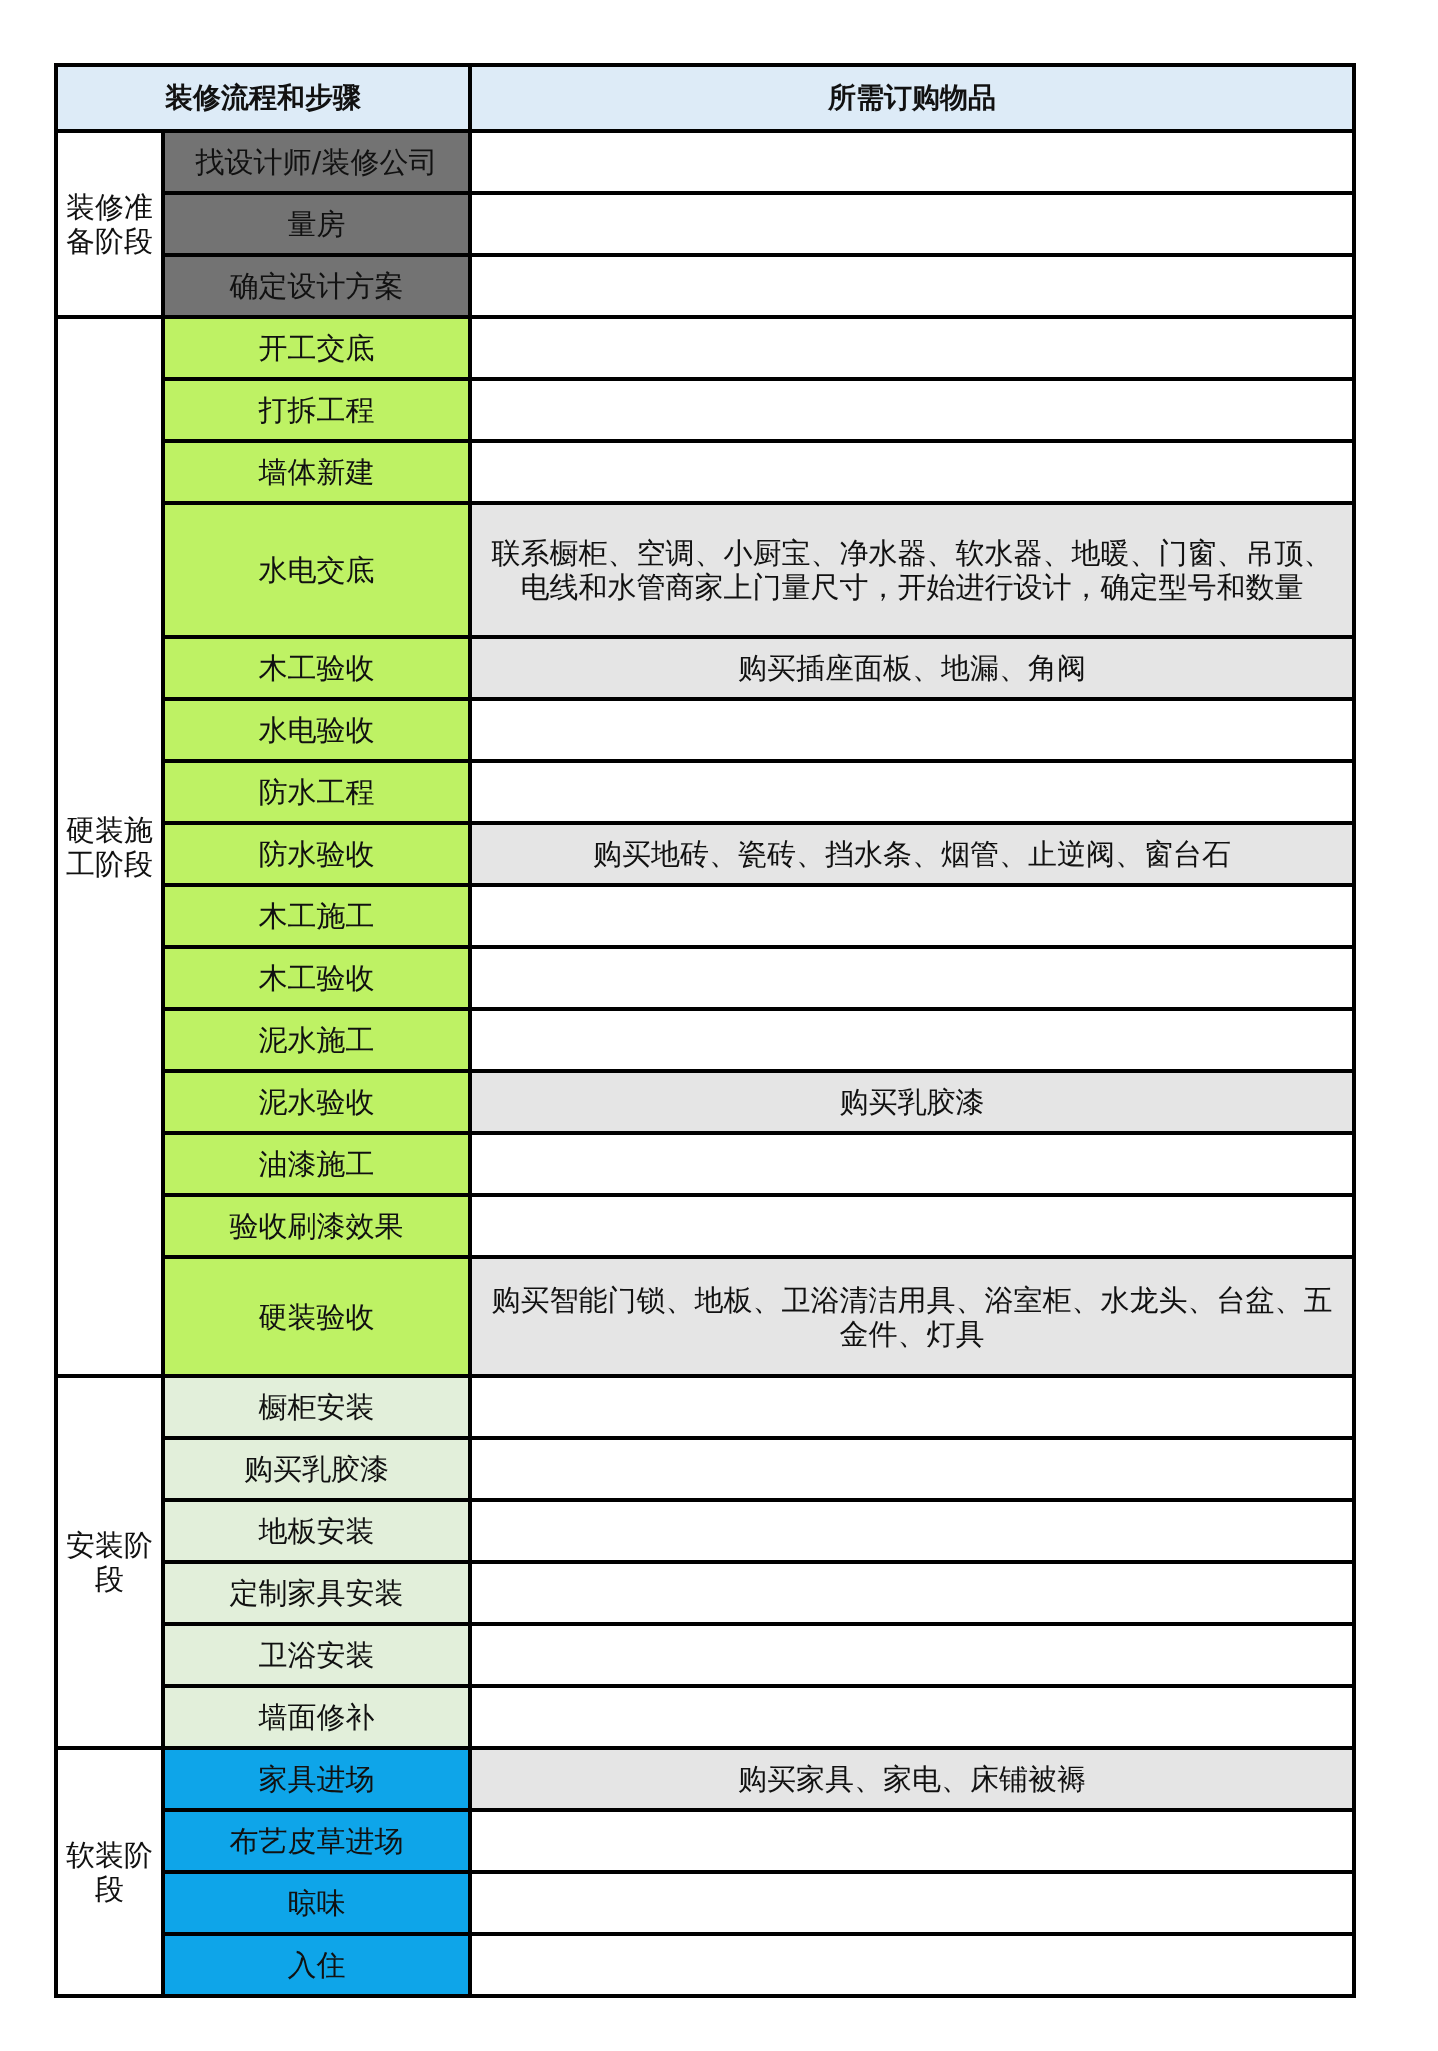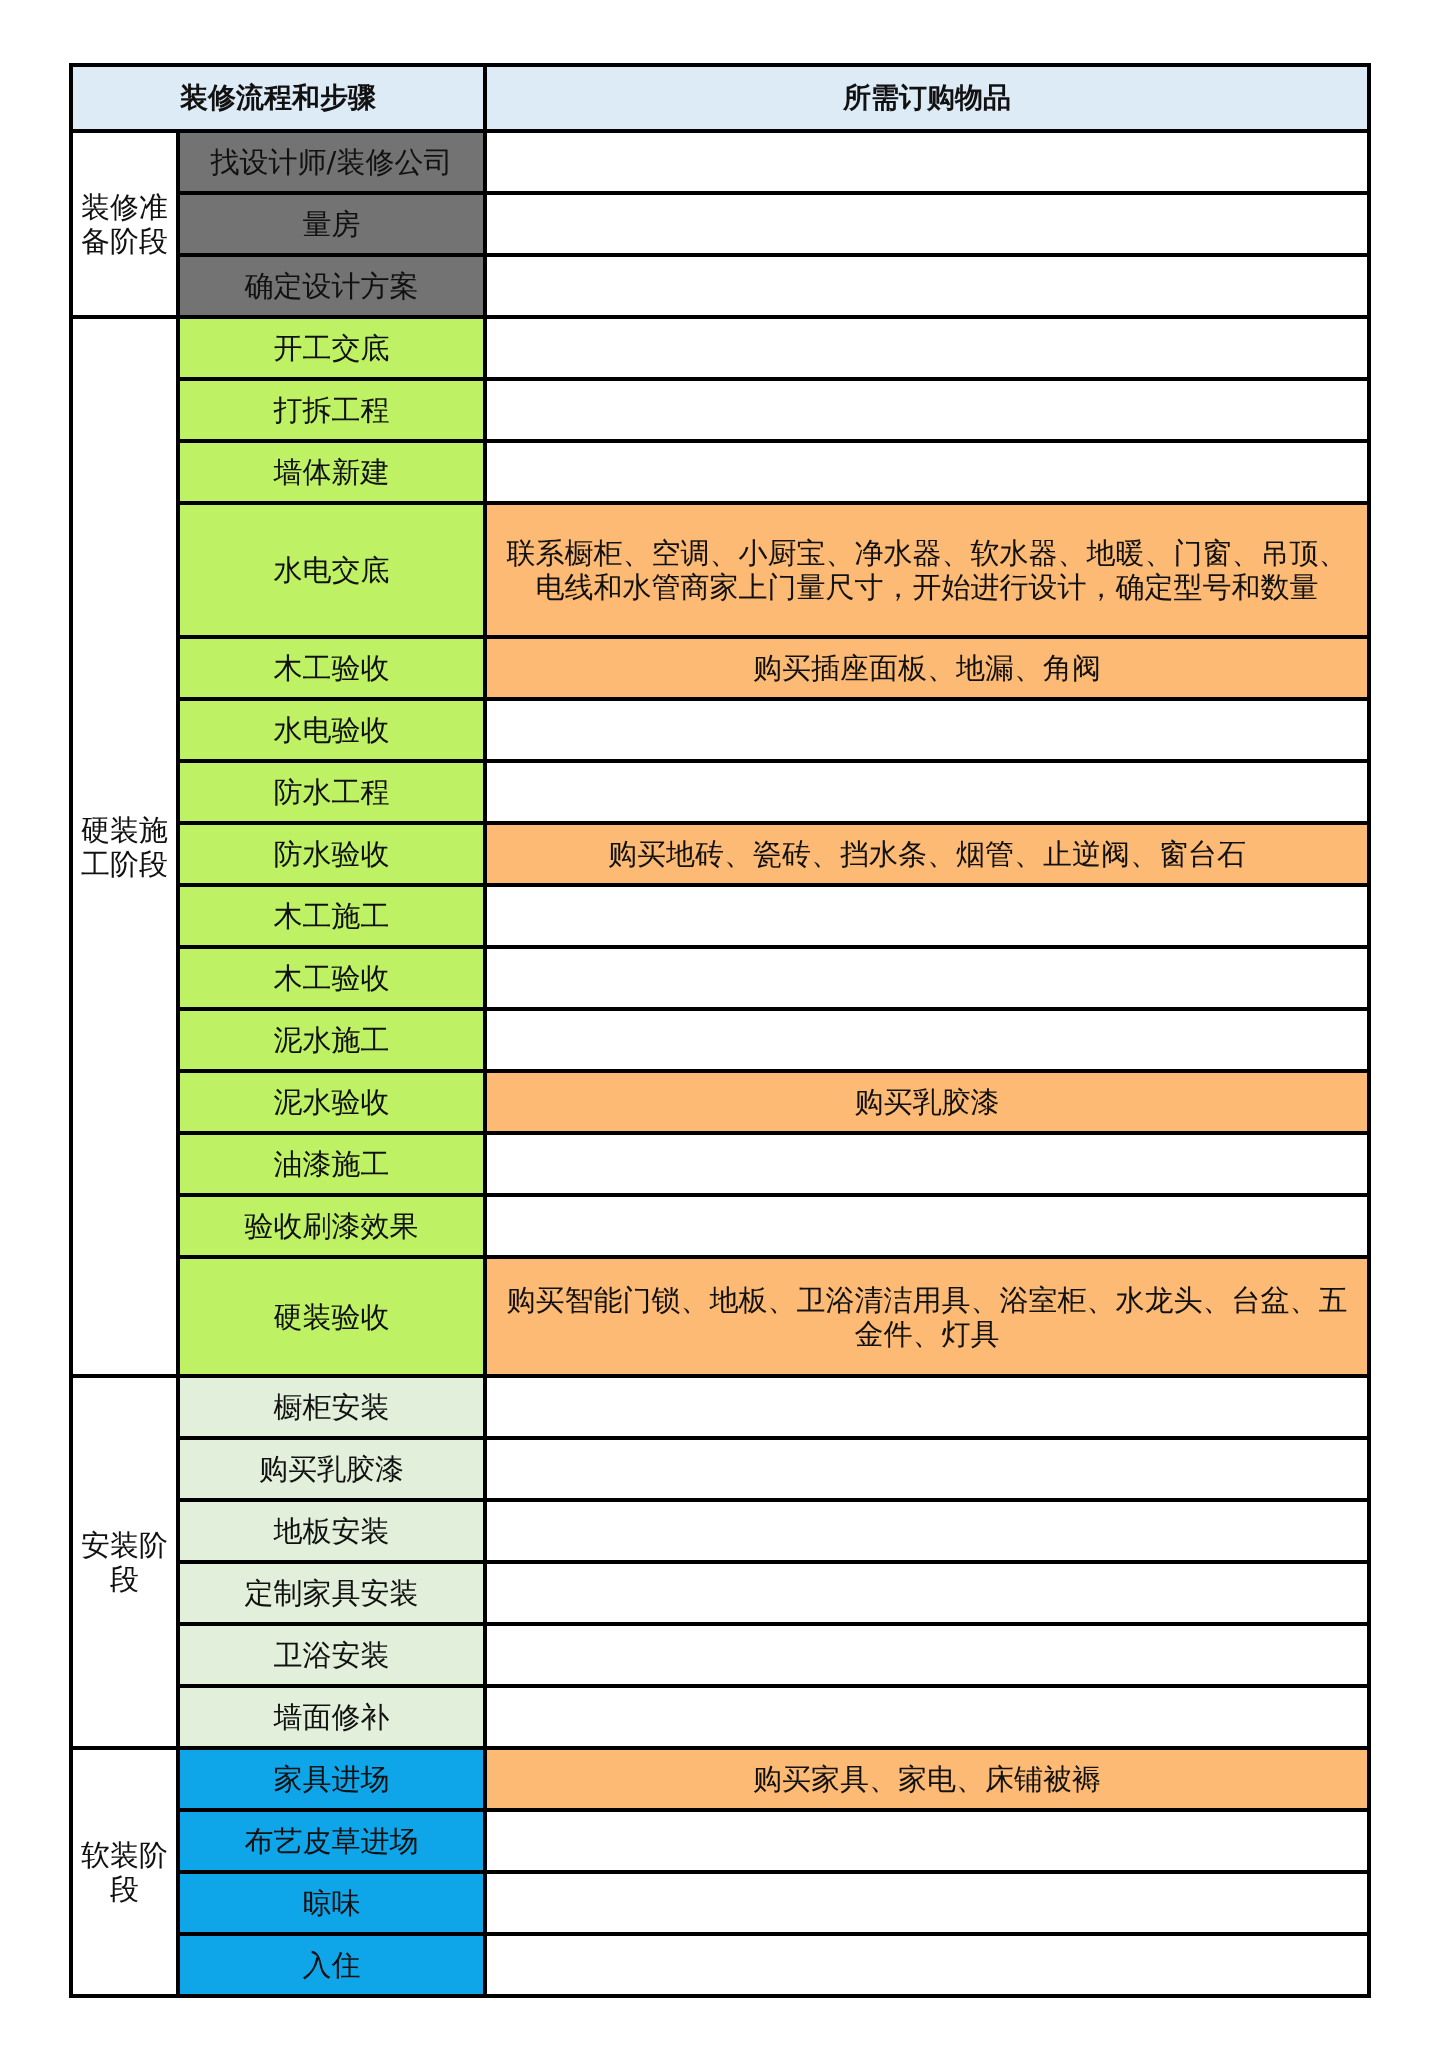--- a/index.html
+++ b/index.html
@@ -1,30 +1,30 @@
 <!DOCTYPE html>
 <html><head>
 <meta charset="utf-8">
 <style>
   html, body { margin:0; padding:0; background:#ffffff; }
   body { width:1438px; height:2051px; position:relative; overflow:hidden;
          font-family:"DejaVu Sans","Liberation Sans",sans-serif; color:#111; }
-  table.plan { position:absolute; left:69px; top:63px; width:1298px;
+  table.plan { position:absolute; left:54px; top:63px; width:1298px;
                border-collapse:collapse; table-layout:fixed; }
   table.plan td, table.plan th { border:4px solid #000; padding:0; text-align:center;
                vertical-align:middle; font-size:29px; line-height:34px; font-weight:normal; }
   table.plan th { background:#DDEBF7; font-weight:bold; height:62px; font-size:28px; }
   col.c1 { width:107px; } col.c2 { width:307px; } col.c3 { width:884px; }
   td.phase { background:#ffffff; font-size:29px; line-height:34px; padding:0 4px; }
   td.step.prep { background:#737373; }
   td.step.hard { background:#bef264; }
   td.step.install { background:#E2EFDA; }
   td.step.soft { background:#0ea5e9; }
   td.items { background:#ffffff; }
-  td.items.hl { background:#fdba74; padding:0 8px; }
+  td.items.hl { background:#e5e5e5; padding:0 8px; }
   tr.r { height:62px; }
   tr.tall2 { height:134px; }
   tr.tall3 { height:119px; }
 </style>
 </head>
 <body>
 
 <table class="plan">
   <colgroup>
       <col class="c1">

